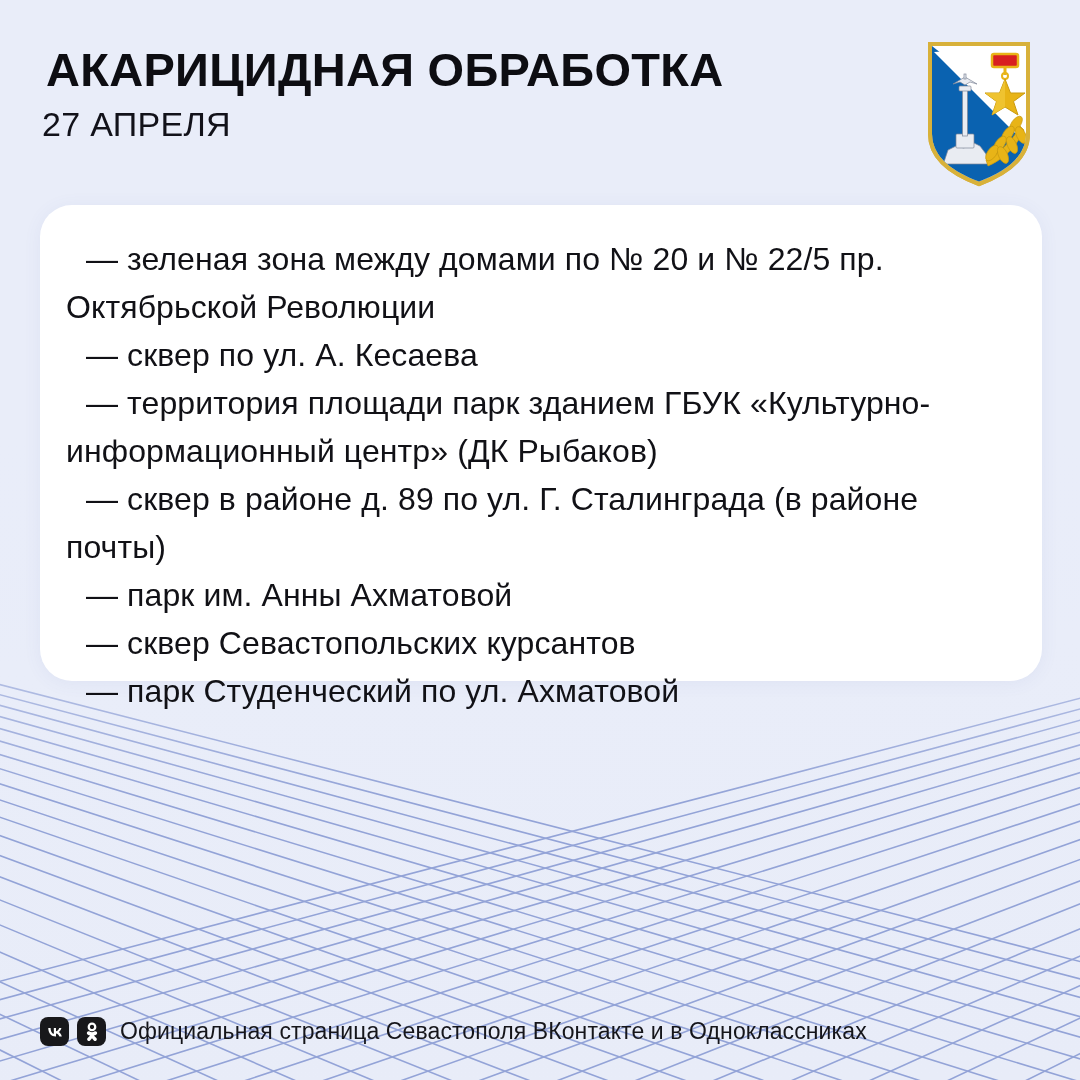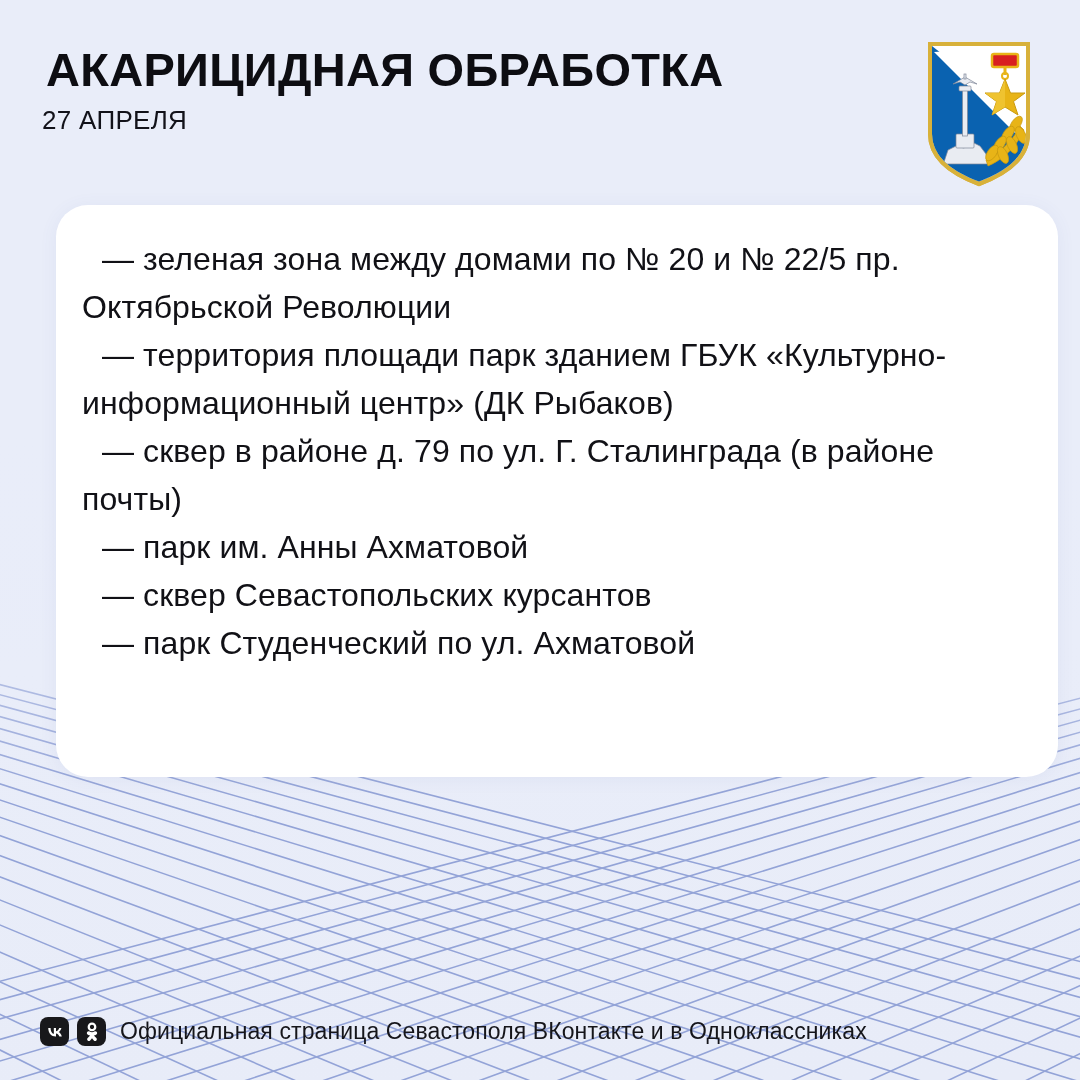--- a/index.html
+++ b/index.html
@@ -68,45 +68,45 @@
     margin: 4px;
     font-size: 47px;
     line-height: 1.0;
     letter-spacing: 0.3px;
     font-weight: 700;
     color: #0d0d12;
     white-space: nowrap;
   }
   .poster-subtitle {
     margin: 14px 0 13px 0;
-    font-size: 26px;
+    font-size: 34px;
     line-height: 1.0;
     letter-spacing: 0.3px;
     font-weight: 400;
     color: #12121a;
     white-space: nowrap;
   }
 
   
   #emblem {
     position: absolute;
     right: 0px;
     top: -4px;
     width: 118px;
     height: 152px;
   }
   #emblem svg { display: block; }
 
   
   #card {
     position: absolute;
-    left: 56px;
+    left: 40px;
     top: 205px;
     width: 1002px;
-    height: 572px;
+    height: 476px;
     background: #ffffff;
     border-radius: 32px;
     box-shadow: 0 2px 18px rgba(80,100,170,0.07);
   }
   #list {
     position: absolute;
     left: 26px;
     top: 30px;
     right: 26px;
   }
@@ -333,22 +333,23 @@
         </g>
 
         <path d="M10 6 H108 V96 C108 120 86 136 59 146 C32 136 10 120 10 96 Z" fill="none" stroke="#d8b13a" stroke-width="4"></path>
       </svg>
     </div>
   </div>
 
   <div id="card">
     <div id="list">
       <p class="list-line">— зеленая зона между домами по № 20 и № 22/5 пр. Октябрьской Революции</p>
+      <p class="list-line">— сквер по ул. А. Кесаева</p>
       <p class="list-line">— территория площади парк зданием ГБУК «Культурно-информационный центр» (ДК Рыбаков)</p>
-      <p class="list-line">— сквер в районе д. 79 по ул. Г. Сталинграда (в районе почты)</p>
+      <p class="list-line">— сквер в районе д. 89 по ул. Г. Сталинграда (в районе почты)</p>
       <p class="list-line">— парк им. Анны Ахматовой</p>
       <p class="list-line">— сквер Севастопольских курсантов</p>
       <p class="list-line">— парк Студенческий по ул. Ахматовой</p>
     </div>
   </div>
 
   <div id="footer">
     <span class="social-badge">
       <svg width="20" height="20" viewBox="0 0 24 24" fill="#ffffff">
         <path d="M12.9 17.3c-5.4 0-8.9-3.9-9-10.2h2.8c.1 4.7 2.3 6.7 3.9 7.1V7.1h2.6v3.9c1.6-.2 3.3-2 3.9-3.9h2.6c-.4 2.3-2.1 4.1-3.3 4.8 1.2.6 3.1 2.2 3.8 5.4h-2.9c-.6-1.9-2.1-3.4-4.1-3.6v3.6h-.3z"></path>

